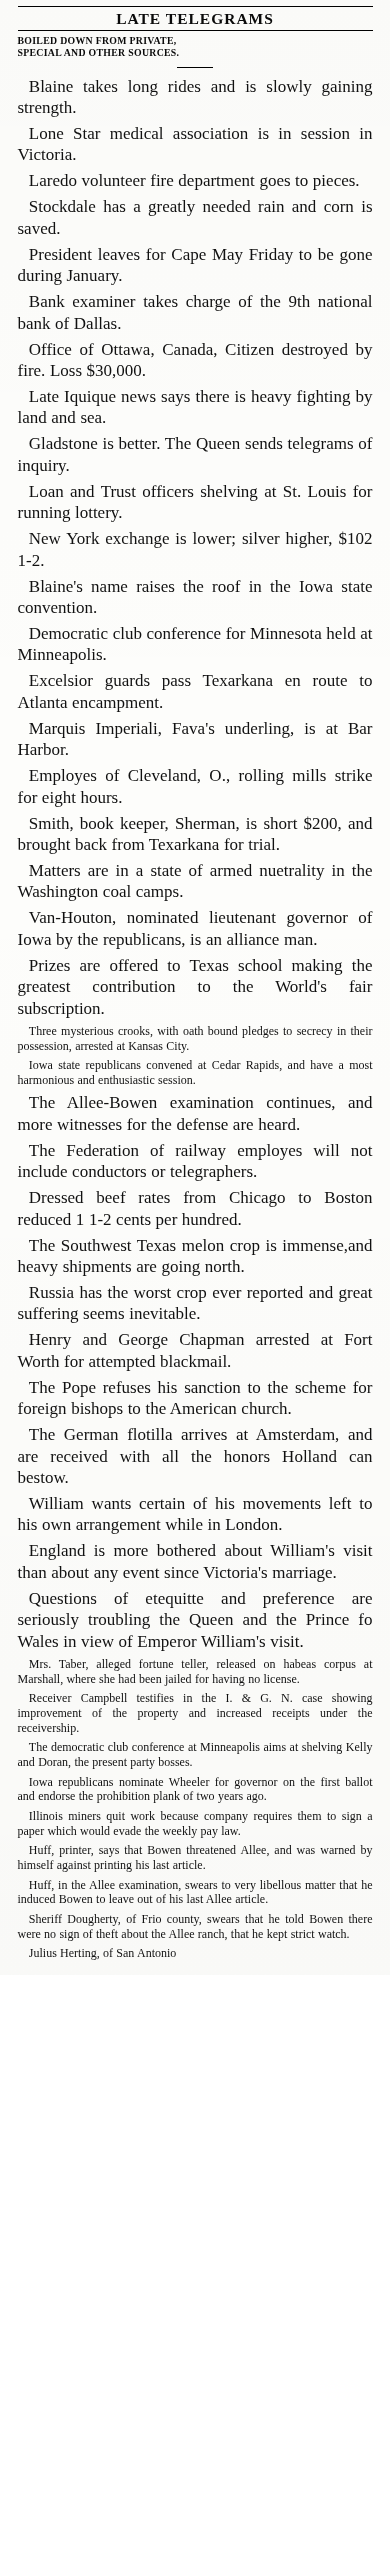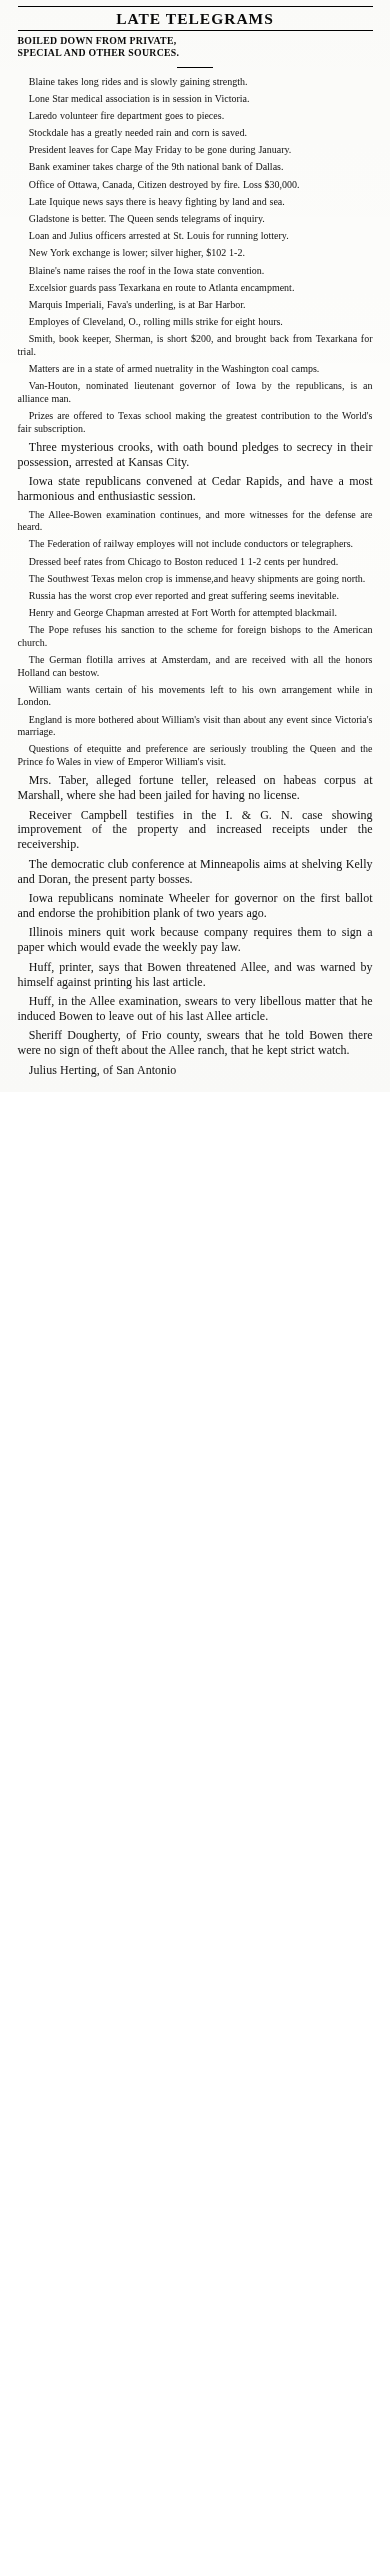--- a/index.html
+++ b/index.html
@@ -57,21 +57,21 @@
     display: inline-block;
     width: 36px;
     border-top: 1px solid #000;
     vertical-align: middle;
   }
   .items {
     margin-top: 2.1px;
   }
   p.item {
     font-family: "Liberation Serif", serif;
-    font-size: 10px;
+    font-size: 17px;
     line-height: 1.26;
     margin: 0 0 4.6px 0;
     text-align: justify;
     text-indent: 11.3px;
     color: #111;
     word-spacing: 0.3px;
   }
   p.item.small {
     font-size: 12px;
     line-height: 1.24;
@@ -107,23 +107,24 @@
   <div class="items col">
     <p class="item">Blaine takes long rides and is slowly gaining strength.</p>
     <p class="item">Lone Star medical association is in session in Victoria.</p>
     <p class="item">Laredo volunteer fire department goes to pieces.</p>
     <p class="item">Stockdale has a greatly needed rain and corn is saved.</p>
     <p class="item">President leaves for Cape May Friday to be gone during January.</p>
     <p class="item">Bank examiner takes charge of the 9th national bank of Dallas.</p>
     <p class="item">Office of Ottawa, Canada, Citizen destroyed by fire.  Loss $30,000.</p>
     <p class="item">Late Iquique news says there is heavy fighting by land and sea.</p>
     <p class="item">Gladstone is better.  The Queen sends telegrams of inquiry.</p>
-    <p class="item">Loan and Julius officers arrested at St. Louis for running lottery.</p>
+    <p class="item">Loan and Trust officers shelving at St. Louis for running lottery.</p>
     <p class="item">New York exchange is lower; silver higher, $102 1-2.</p>
     <p class="item">Blaine's name raises the roof in the Iowa state convention.</p>
+    <p class="item">Democratic club conference for Minnesota held at Minneapolis.</p>
     <p class="item">Excelsior guards pass Texarkana en route to Atlanta encampment.</p>
     <p class="item">Marquis Imperiali, Fava's underling, is at Bar Harbor.</p>
     <p class="item">Employes of Cleveland, O., rolling mills strike for eight hours.</p>
     <p class="item">Smith, book keeper, Sherman, is short $200, and brought back from Texarkana for trial.</p>
     <p class="item">Matters are in a state of armed nuetrality in the Washington coal camps.</p>
     <p class="item">Van-Houton, nominated lieutenant governor of Iowa by the republicans, is an alliance man.</p>
     <p class="item">Prizes are offered to Texas school making the greatest contribution to the World's fair subscription.</p>
     <p class="item small">Three mysterious crooks, with oath bound pledges to secrecy in their possession, arrested at Kansas City.</p>
     <p class="item small">Iowa state republicans convened at Cedar Rapids, and have a most harmonious and enthusiastic session.</p>
     <p class="item">The Allee-Bowen examination continues, and more witnesses for the defense are heard.</p>

